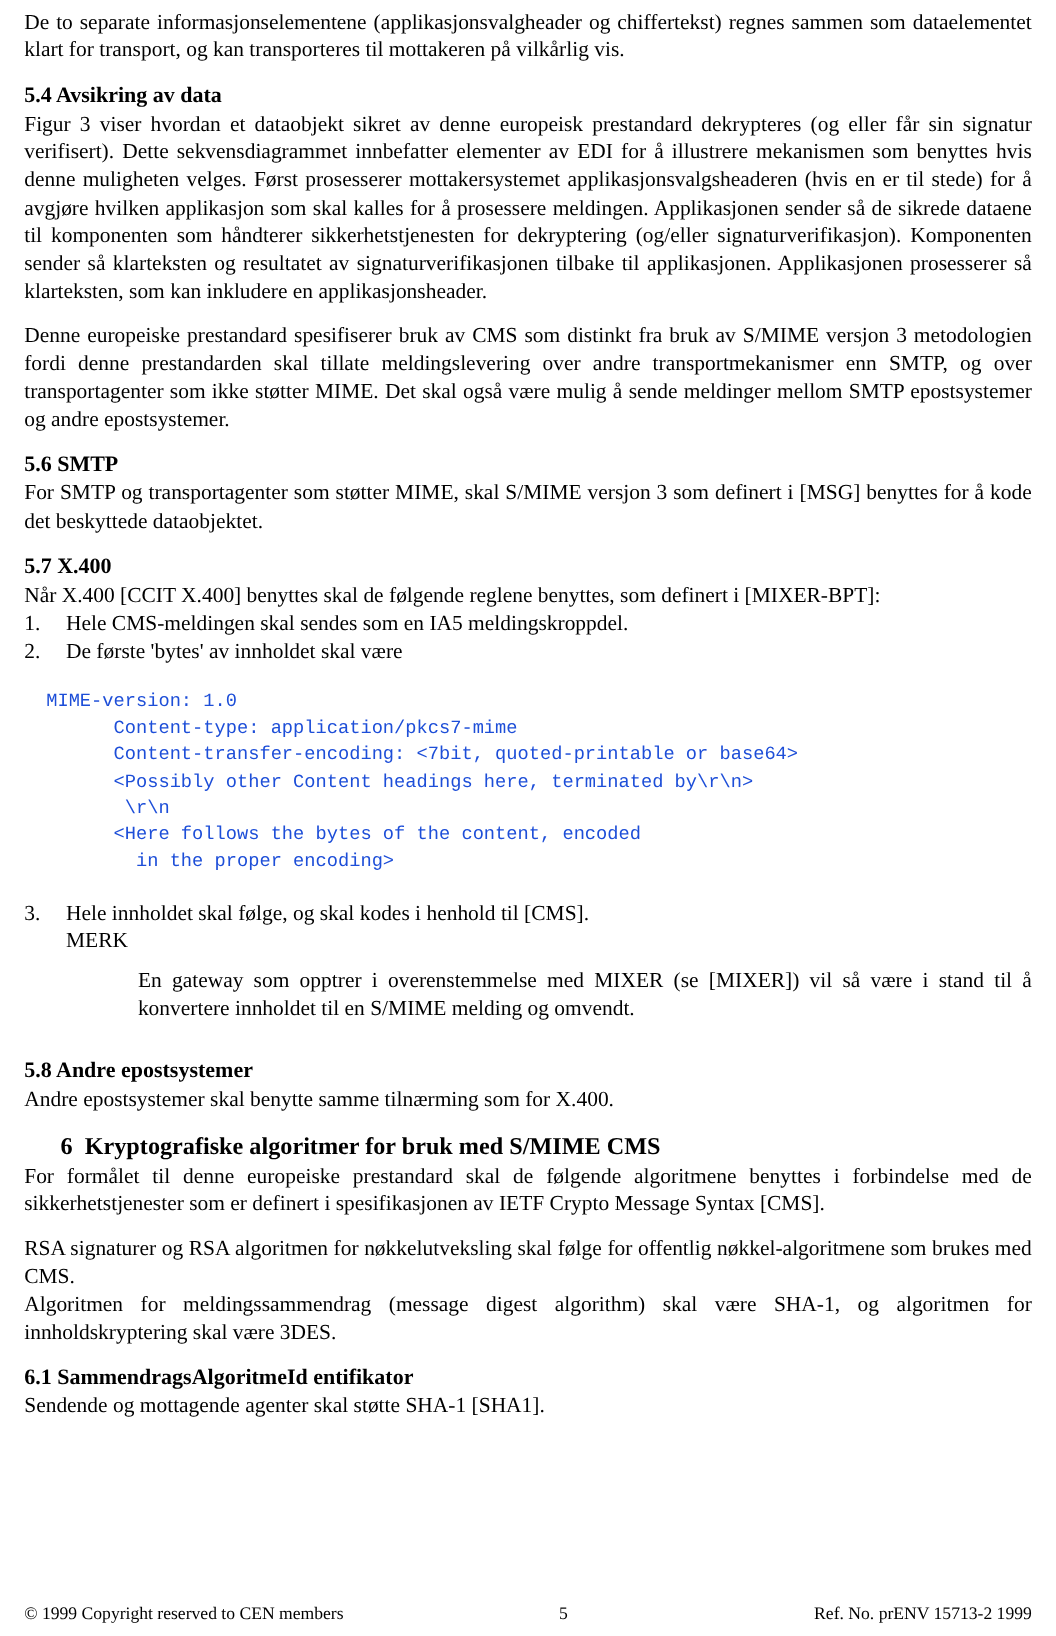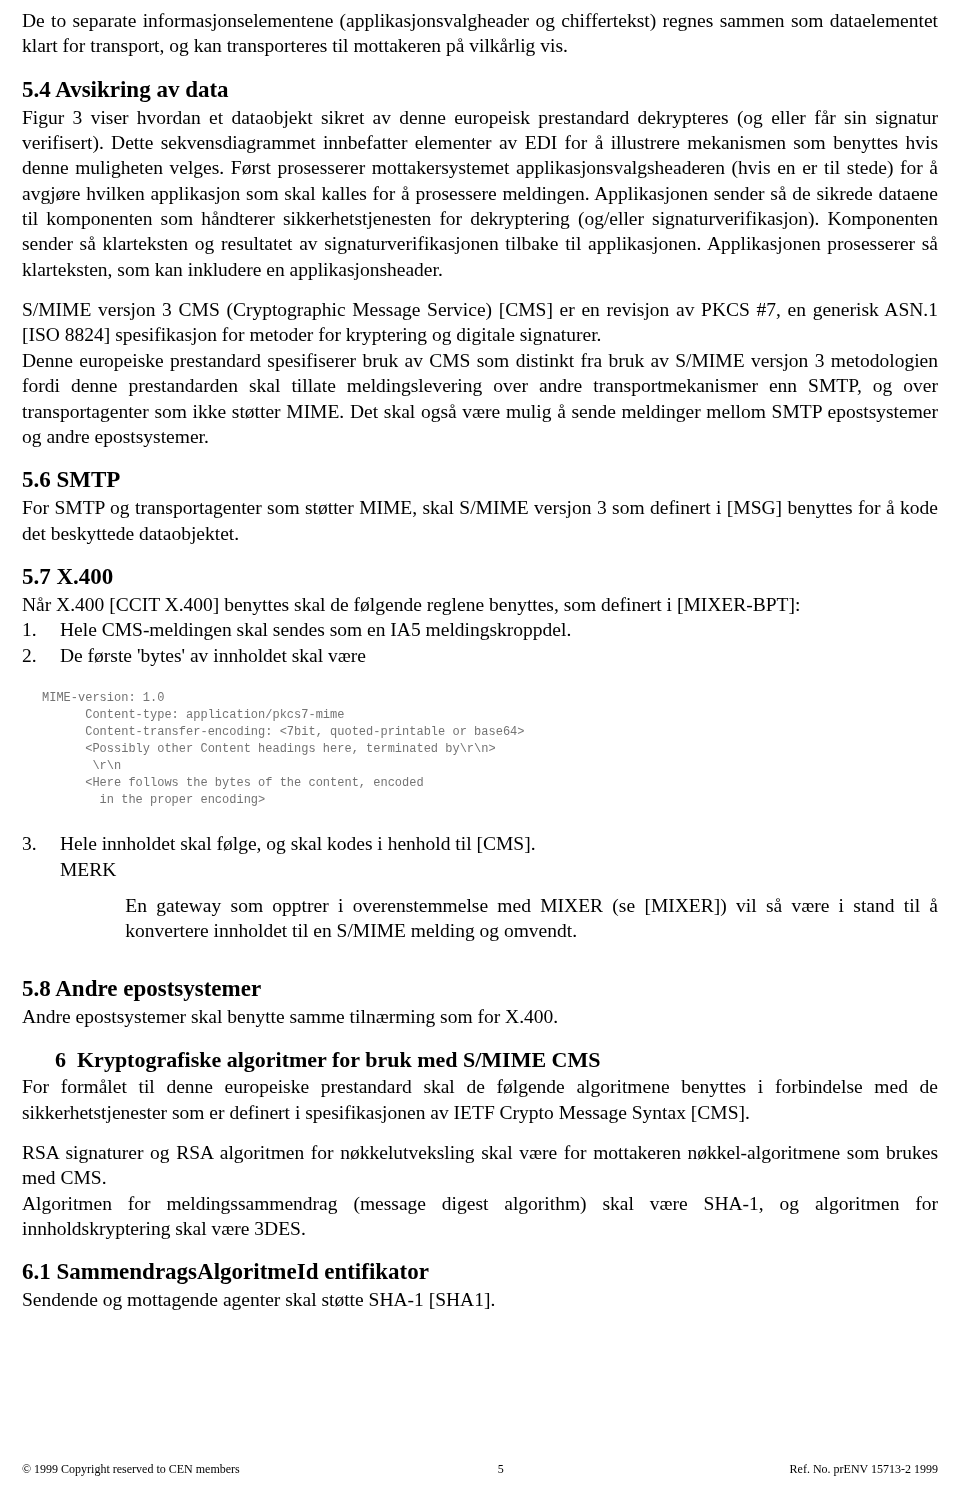--- a/index.html
+++ b/index.html
@@ -30,21 +30,21 @@
   .para {
     margin-bottom: 0;
   }
   .gap {
     height: 15px;
   }
   .gap-lg {
     height: 22px;
   }
   h2.heading {
-    font-size: 23px;
+    font-size: 20px;
     font-weight: bold;
     margin: 0;
     line-height: 1.35;
   }
   h2.heading.big {
     font-size: 22px;
     margin-left: 33px;
   }
   .heading .num {
     font-weight: bold;
@@ -57,26 +57,26 @@
   .indent-hang .marker {
     width: 38px;
     flex: 0 0 38px;
   }
   .indent-hang .body {
     flex: 1 1 auto;
     text-align: justify;
   }
   .mono-block {
     font-family: "Liberation Mono", "DejaVu Sans Mono", monospace;
-    font-size: 12px;
+    font-size: 17px;
     line-height: 1.42;
     white-space: pre;
     margin: 0;
     padding-left: 20px;
-    color: #737373;
+    color: #1d4ed8;
   }
   .merk {
     display: flex;
     font-size: 19.5px;
     line-height: 1.30;
     padding-left: 38px;
   }
   .merk .label {
     flex: 0 0 auto;
     padding-right: 9px;
@@ -87,21 +87,21 @@
     text-align: justify;
     margin-top: 36px;
   }
   .footer {
     position: absolute;
     left: 22px;
     right: 22px;
     bottom: 10px;
     display: flex;
     align-items: baseline;
-    font-size: 12px;
+    font-size: 16px;
   }
   .footer .left {
     flex: 0 0 auto;
   }
   .footer .center {
     flex: 1 1 auto;
     text-align: center;
     padding-right: 28px;
   }
   .footer .right {
@@ -125,21 +125,20 @@
 
   <p class="para firstline">De to separate informasjonselementene (applikasjonsvalgheader og chiffertekst) regnes sammen som dataelementet klart for transport, og kan transporteres til mottakeren på vilkårlig vis.</p>
 
   <div class="gap"></div>
 
   <h2 class="heading"><span class="num">5.4</span> <span>Avsikring av data</span></h2>
   <p class="para">Figur 3 viser hvordan et dataobjekt sikret av denne europeisk prestandard dekrypteres (og eller får sin signatur verifisert). Dette sekvensdiagrammet innbefatter elementer av EDI for å illustrere mekanismen som benyttes hvis denne muligheten velges. Først prosesserer mottakersystemet applikasjonsvalgsheaderen (hvis en er til stede) for å avgjøre hvilken applikasjon som skal kalles for å prosessere meldingen. Applikasjonen sender så de sikrede dataene til komponenten som håndterer sikkerhetstjenesten for dekryptering (og/eller signaturverifikasjon). Komponenten sender så klarteksten og resultatet av signaturverifikasjonen tilbake til applikasjonen. Applikasjonen prosesserer så klarteksten, som kan inkludere en applikasjonsheader.</p>
 
   <div class="gap"></div>
 
-  <p class="para">S/MIME versjon 3 CMS (Cryptographic Message Service) [CMS] er en revisjon av PKCS #7, en generisk ASN.1 [ISO 8824] spesifikasjon for metoder for kryptering og digitale signaturer.</p>
   <p class="para">Denne europeiske prestandard spesifiserer bruk av CMS som distinkt fra bruk av S/MIME versjon 3 metodologien fordi denne prestandarden skal tillate meldingslevering over andre transportmekanismer enn SMTP, og over transportagenter som ikke støtter MIME. Det skal også være mulig å sende meldinger mellom SMTP epostsystemer og andre epostsystemer.</p>
 
   <div class="gap"></div>
 
   <h2 class="heading"><span class="num">5.6</span> <span>SMTP</span></h2>
   <p class="para">For SMTP og transportagenter som støtter MIME, skal S/MIME versjon 3 som definert i [MSG] benyttes for å kode det beskyttede dataobjektet.</p>
 
   <div class="gap"></div>
 
   <h2 class="heading"><span class="num">5.7</span> <span>X.400</span></h2>
@@ -184,21 +183,21 @@
   <h2 class="heading"><span class="num">5.8</span> <span>Andre epostsystemer</span></h2>
   <p class="para">Andre epostsystemer skal benytte samme tilnærming som for X.400.</p>
 
   <div class="gap"></div>
 
   <h2 class="heading big"><span class="num">6</span>&nbsp; <span>Kryptografiske algoritmer for bruk med S/MIME CMS</span></h2>
   <p class="para">For formålet til denne europeiske prestandard skal de følgende algoritmene benyttes i forbindelse med de sikkerhetstjenester som er definert i spesifikasjonen av IETF Crypto Message Syntax [CMS].</p>
 
   <div class="gap"></div>
 
-  <p class="para">RSA signaturer og RSA algoritmen for nøkkelutveksling skal være for mottakeren nøkkel-algoritmene som brukes med CMS.</p>
+  <p class="para">RSA signaturer og RSA algoritmen for nøkkelutveksling skal følge for offentlig nøkkel-algoritmene som brukes med CMS.</p>
   <p class="para">Algoritmen for meldingssammendrag (message digest algorithm) skal være SHA-1, og algoritmen for innholdskryptering skal være 3DES.</p>
 
   <div class="gap"></div>
 
   <h2 class="heading"><span class="num">6.1</span> <span>SammendragsAlgoritmeId entifikator</span></h2>
   <p class="para">Sendende og mottagende agenter skal støtte SHA-1 [SHA1].</p>
 
   <div class="footer-rule"></div>
   <div class="footer">
     <span class="left">© 1999 Copyright reserved to CEN members</span>

